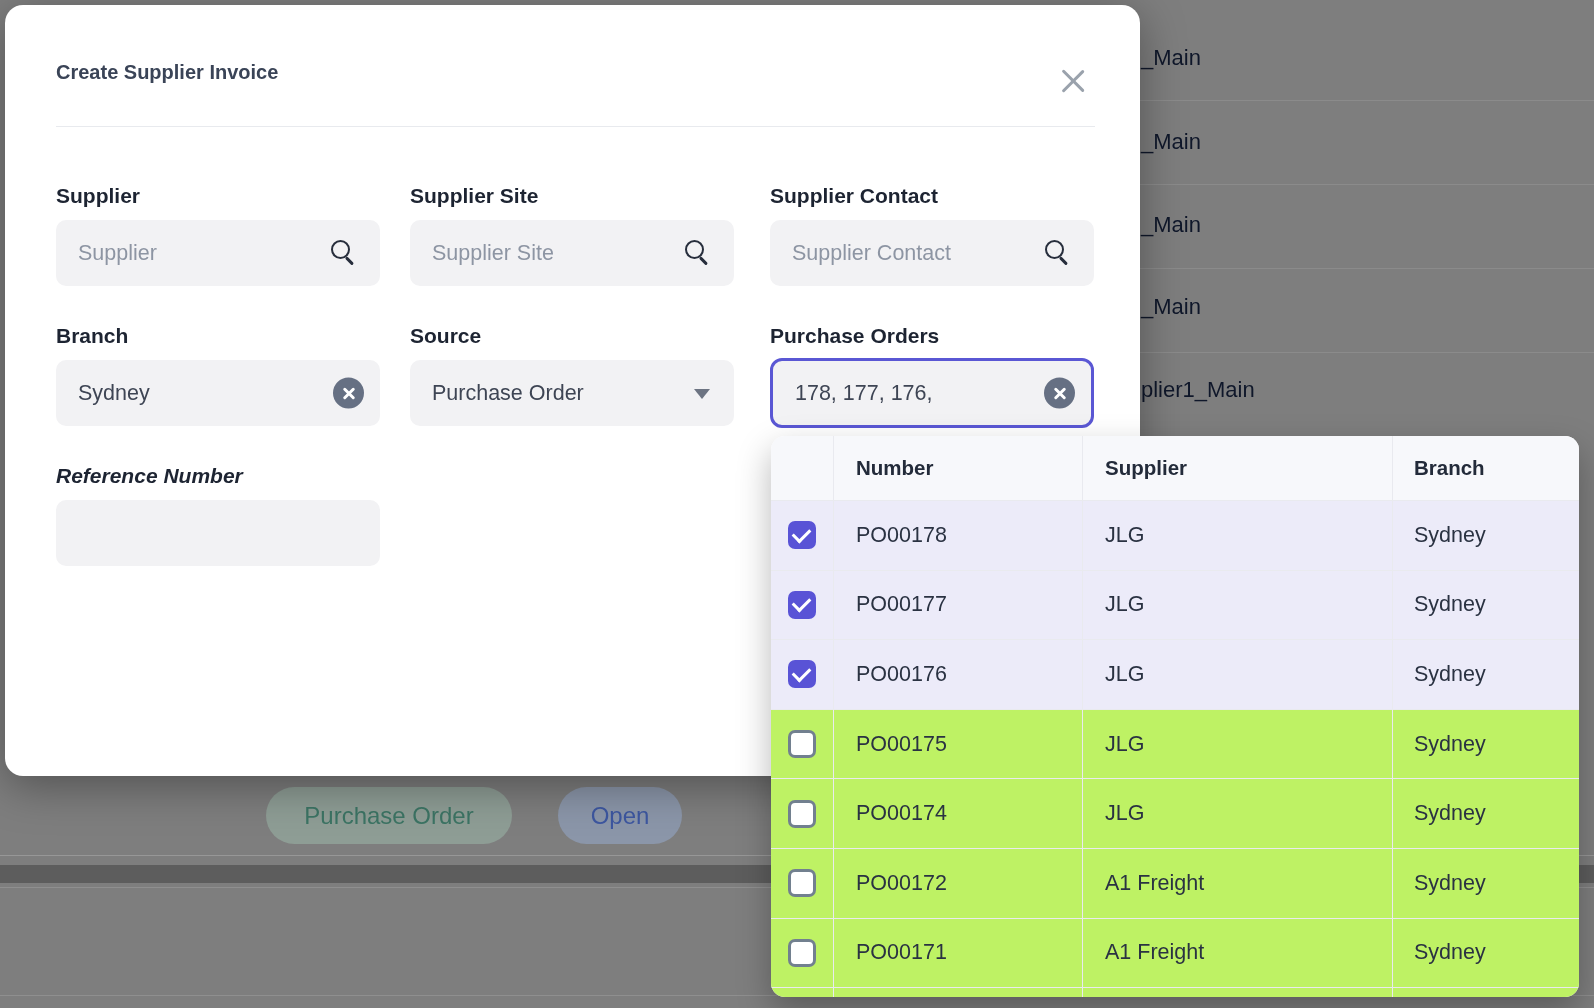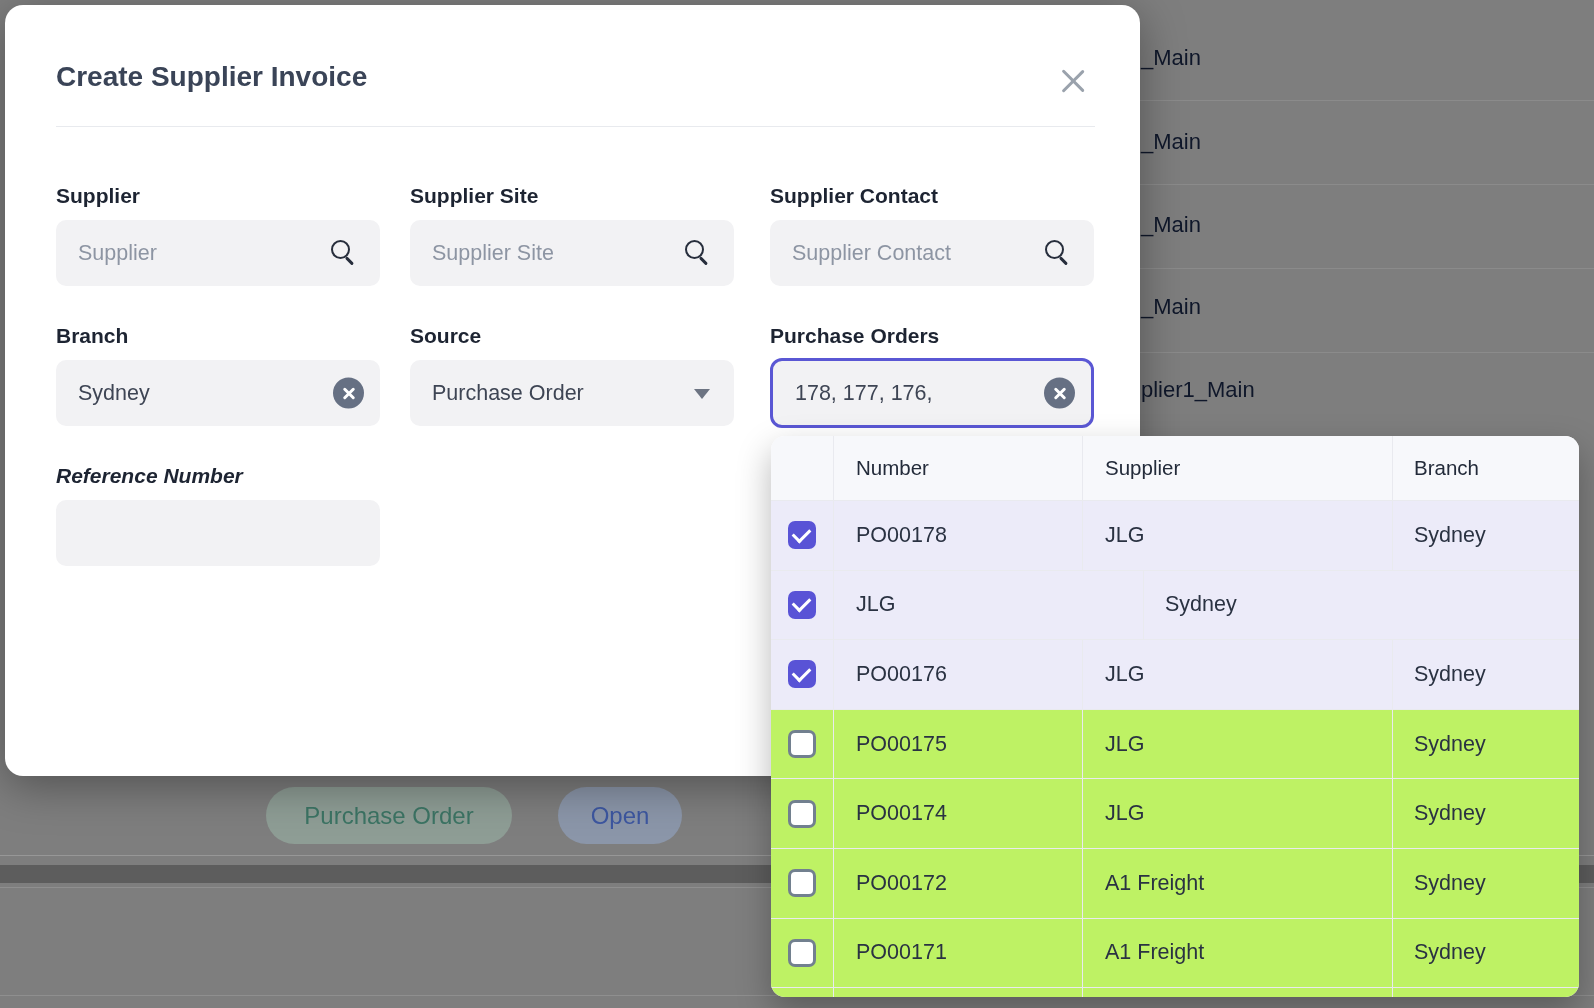--- a/index.html
+++ b/index.html
@@ -18,21 +18,21 @@
   .pill{position:absolute; top:787px; height:57px; border-radius:29px; display:flex; align-items:center; justify-content:center; font-size:24px;}
   .pill-po{left:266px; width:246px; background:#8e9d95; color:#3c7464;}
   .pill-open{left:558px; width:124px; background:#8b96a9; color:#3d57a0;}
 
   
   .modal{
     position:absolute; left:5px; top:5px; width:1135px; height:771px;
     background:#ffffff; border-radius:18px;
     box-shadow:0 10px 45px rgba(0,0,0,.35);
   }
-  .modal-title{position:absolute; left:51px; top:56px; font-size:28px; font-weight:bold; color:#3a4457;}
+  .modal-title{position:absolute; left:51px; top:56px; font-size:20px; font-weight:bold; color:#3a4457;}
   .modal-close{position:absolute; left:1051px; top:59px; width:34px; height:34px; cursor:pointer;}
   .modal-close::before,.modal-close::after{
     content:""; position:absolute; left:50%; top:50%; width:2.6px; height:30px;
     background:#9aa2ac; border-radius:2px;
   }
   .modal-close::before{transform:translate(-50%,-50%) rotate(45deg);}
   .modal-close::after{transform:translate(-50%,-50%) rotate(-45deg);}
   .modal-hr{position:absolute; left:51px; top:121px; width:1039px; height:1px; background:#e8eaee;}
 
   .flabel{position:absolute; font-size:21px; font-weight:bold; color:#1d2432; white-space:nowrap;}
@@ -62,21 +62,21 @@
   .icon-caret{position:absolute; right:24px; top:50%; margin-top:-4px; width:0; height:0;
     border-left:8px solid transparent; border-right:8px solid transparent; border-top:10px solid #6d7482;}
 
   
   .dd-panel{
     position:absolute; left:771px; top:436px; width:808px; height:561px;
     background:#fff; border-radius:14px; overflow:hidden;
     box-shadow:0 14px 34px rgba(0,0,0,.28);
   }
   .dd-header{display:flex; height:64px; background:#f7f8fb; border-bottom:1px solid #e9eaef;
-    font-weight:normal; font-size:20.5px; color:#232b3a;}
+    font-weight:bold; font-size:20.5px; color:#232b3a;}
   .dd-row{display:flex; height:68.6px; border-bottom:1px solid #e9eaef; background:#bef264;
     font-size:21.5px; color:#2a3242;}
   .dd-row.selected{background:#ecebf9;}
   .dd-partial{height:68.6px; border-bottom:none;}
   .c0{width:63px; box-sizing:border-box; border-right:1px solid #e9eaef; display:flex; align-items:center; justify-content:center;}
   .c1{width:249px; box-sizing:border-box; border-right:1px solid #e9eaef; display:flex; align-items:center; padding-left:22px;}
   .c2{width:310px; box-sizing:border-box; border-right:1px solid #e9eaef; display:flex; align-items:center; padding-left:22px;}
   .c3{flex:1; display:flex; align-items:center; padding-left:21px;}
   .cb{width:28px; height:28px; box-sizing:border-box; border:3px solid #72808f; border-radius:7px; background:#fff; position:relative; cursor:pointer;}
   .cb.checked{border:none; background:#5953d6;}
@@ -173,20 +173,21 @@
           <span class="cb checked"></span>
         </div>
       <div class="c1">PO00178</div>
       <div class="c2">JLG</div>
       <div class="c3">Sydney</div>
     </div>
     <div class="dd-row selected">
       <div class="c0">
           <span class="cb checked"></span>
         </div>
+      <div class="c1">PO00177</div>
       <div class="c2">JLG</div>
       <div class="c3">Sydney</div>
     </div>
     <div class="dd-row selected">
       <div class="c0">
           <span class="cb checked"></span>
         </div>
       <div class="c1">PO00176</div>
       <div class="c2">JLG</div>
       <div class="c3">Sydney</div>

